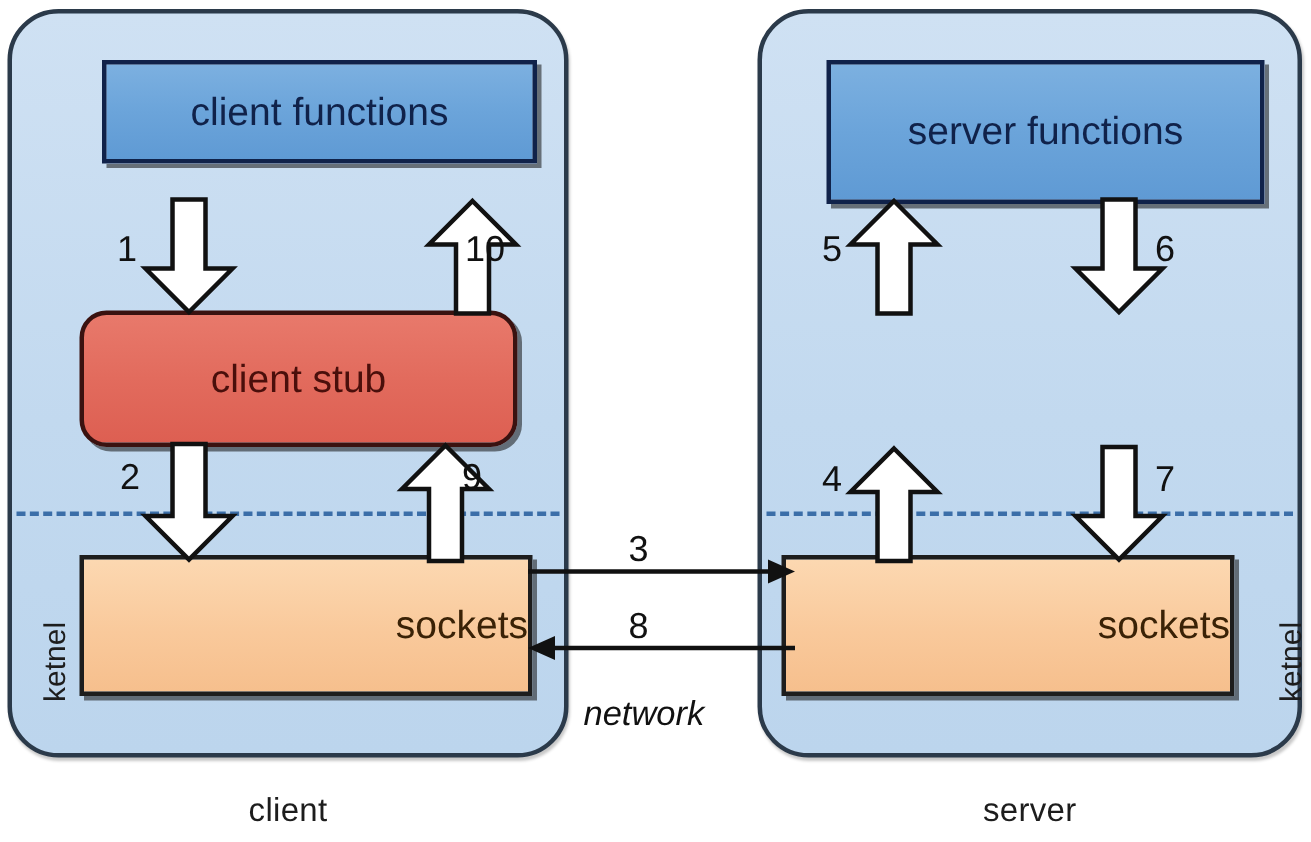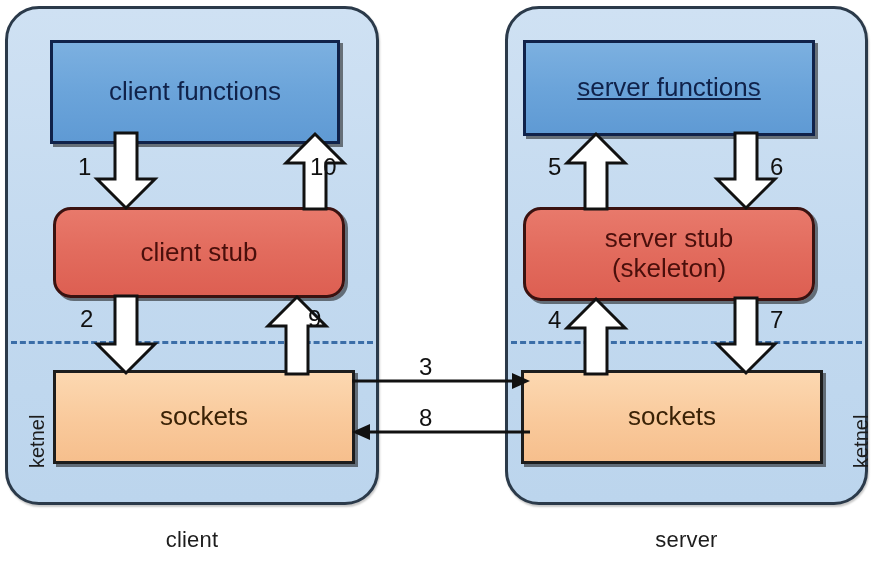--- a/index.html
+++ b/index.html
@@ -78,27 +78,28 @@
     background-image: linear-gradient(180deg,#e8796b 0%, #e26b5d 50%, #dd5f52 100%);
     color: #4a0f0b;
     border-color: #3a1210;
     border-radius: 18px;
   }
   .box.orange {
     background-image: linear-gradient(180deg,#fbd4ab 0%, #f9c99b 55%, #f7c characteristics 100%);
     background-image: linear-gradient(180deg,#fcd8b1 0%, #f9c99b 55%, #f6bf8d 100%);
     color: #3a2206;
     border-color: #1d1d1d;
-  }
-
-  #client-functions-box { left: 50px;  top: 40px;  width: 290px; height: 104px; }
+    justify-content: flex-end;
+  }
+
+  #client-functions-box { left: 68px;  top: 40px;  width: 290px; height: 69px; }
   #client-stub-box      { left: 53px;  top: 207px; width: 292px; height: 91px; }
   #client-sockets-box   { left: 53px;  top: 370px; width: 302px; height: 94px; }
 
-  #server-functions-box { left: 523px; top: 40px;  width: 292px; height: 96px; text-decoration: underline; }
+  #server-functions-box { left: 551px; top: 40px;  width: 292px; height: 96px; }
   #server-stub-box      { left: 523px; top: 207px; width: 292px; height: 94px; }
   #server-sockets-box   { left: 521px; top: 370px; width: 302px; height: 94px; }
 
   
   .dashed-line {
     position: absolute;
     height: 0;
     border-top: 3px dashed #3b6ea8;
   }
   #client-dash { left: 11px;  top: 341px; width: 362px; }
@@ -153,26 +154,20 @@
   </div>
 
   <div class="box orange" id="client-sockets-box">
     <span>sockets</span>
   </div>
 
   <div class="box blue" id="server-functions-box">
     <span>server functions</span>
   </div>
 
-  <div class="box red" id="server-stub-box">
-    <span>
-      <span>server stub</span><br>
-      <span>(skeleton)</span>
-    </span>
-  </div>
 
   <div class="box orange" id="server-sockets-box">
     <span>sockets</span>
   </div>
 
   <div class="block-arrow" style="left:96px; top:133px;">
     <svg width="60" height="76" viewBox="0 0 60 76">
       <polygon points="19,0 41,0 41,46 59,46 30,75 1,46 19,46" fill="#ffffff" stroke="#111111" stroke-width="3" stroke-linejoin="miter"></polygon>
     </svg>
   </div>
@@ -236,17 +231,18 @@
   <div class="step-num" style="left:419px; top:355px;">3</div>
 
   <div class="net-line" style="left:350px; top:421px;">
     <svg width="180" height="22" viewBox="0 0 180 22">
       <line x1="14" y1="11" x2="180" y2="11" stroke="#111111" stroke-width="3"></line>
       <polygon points="2,11 20,3 20,19" fill="#111111"></polygon>
     </svg>
   </div>
   <div class="step-num" style="left:419px; top:406px;">8</div>
 
+  <div id="network-label">network</div>
 
   <div class="panel-caption" id="client-caption">client</div>
   <div class="panel-caption" id="server-caption">server</div>
 
 </div>
 
 </body></html>

